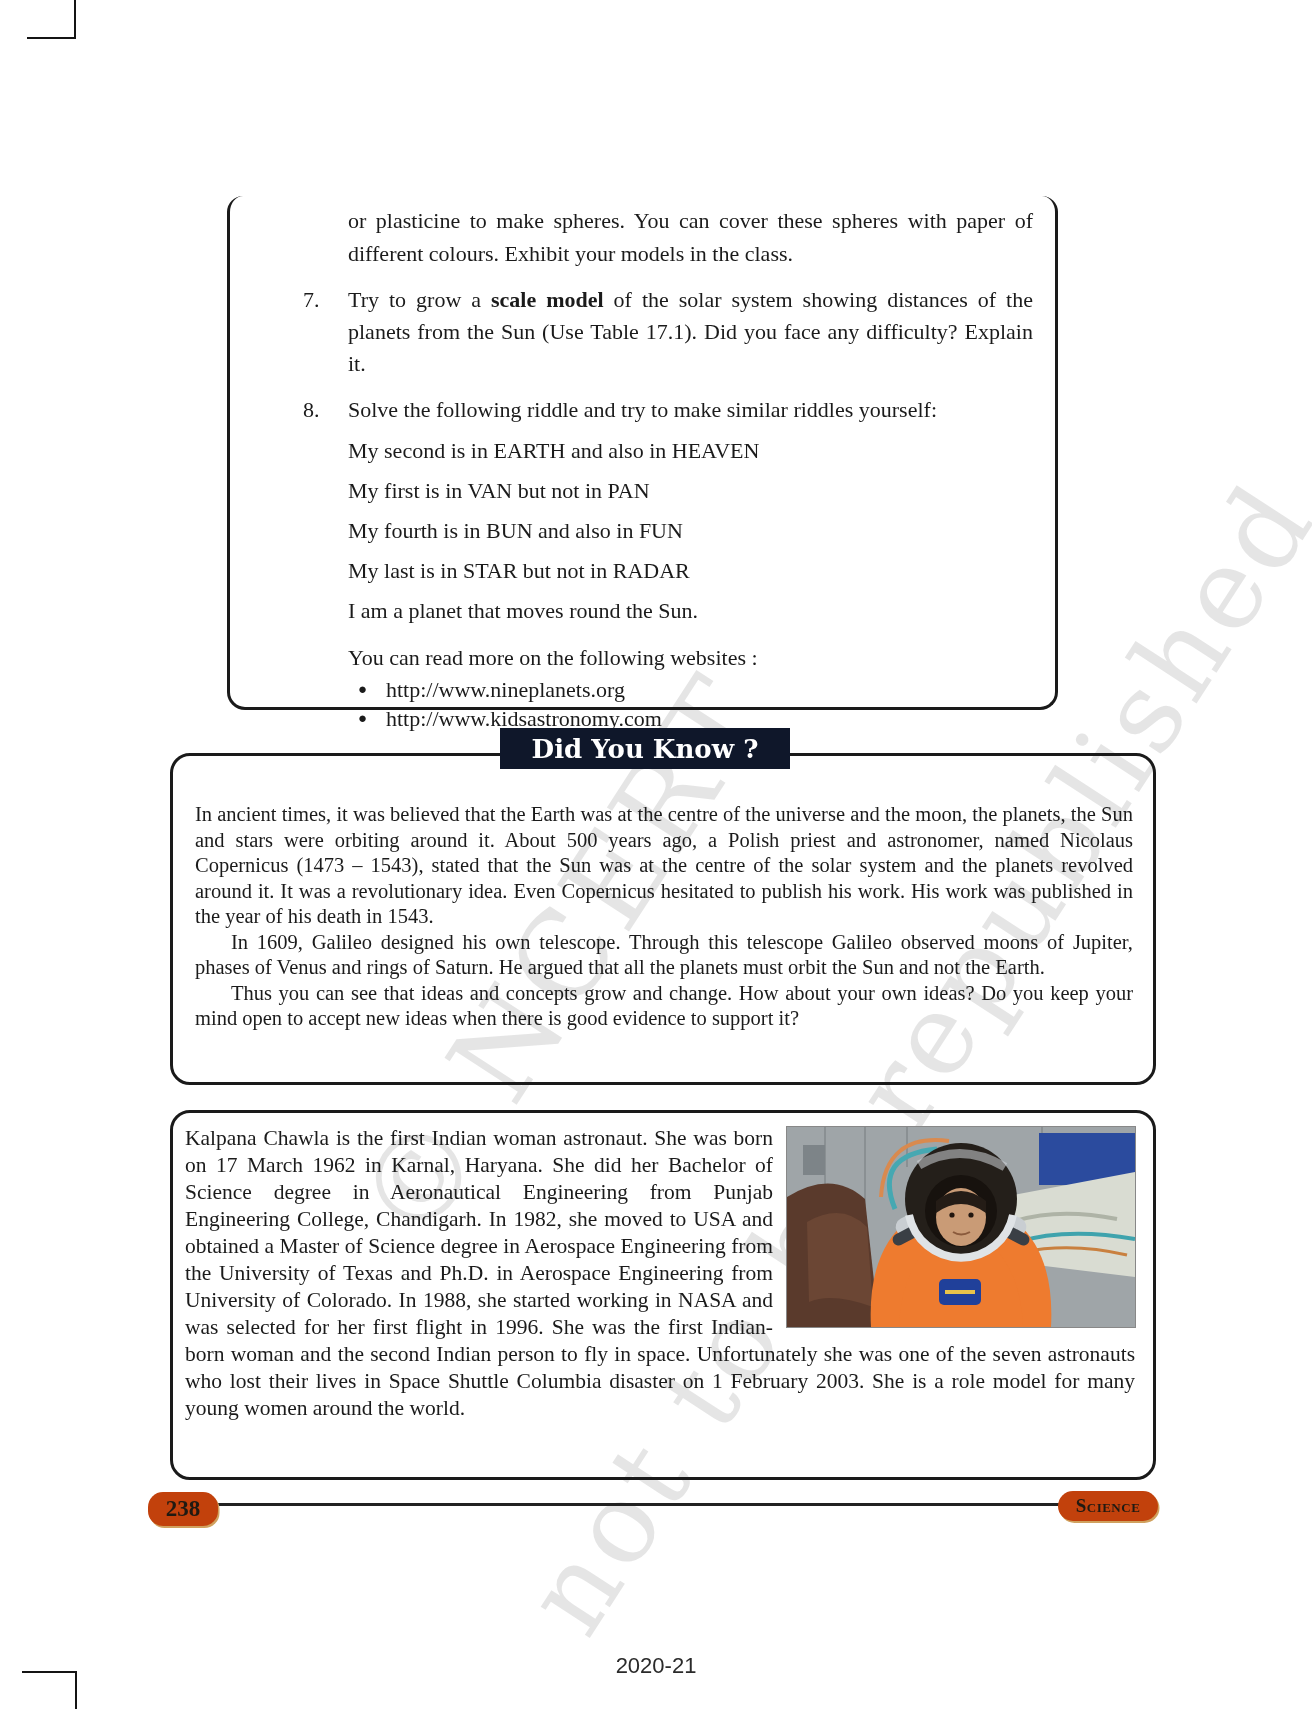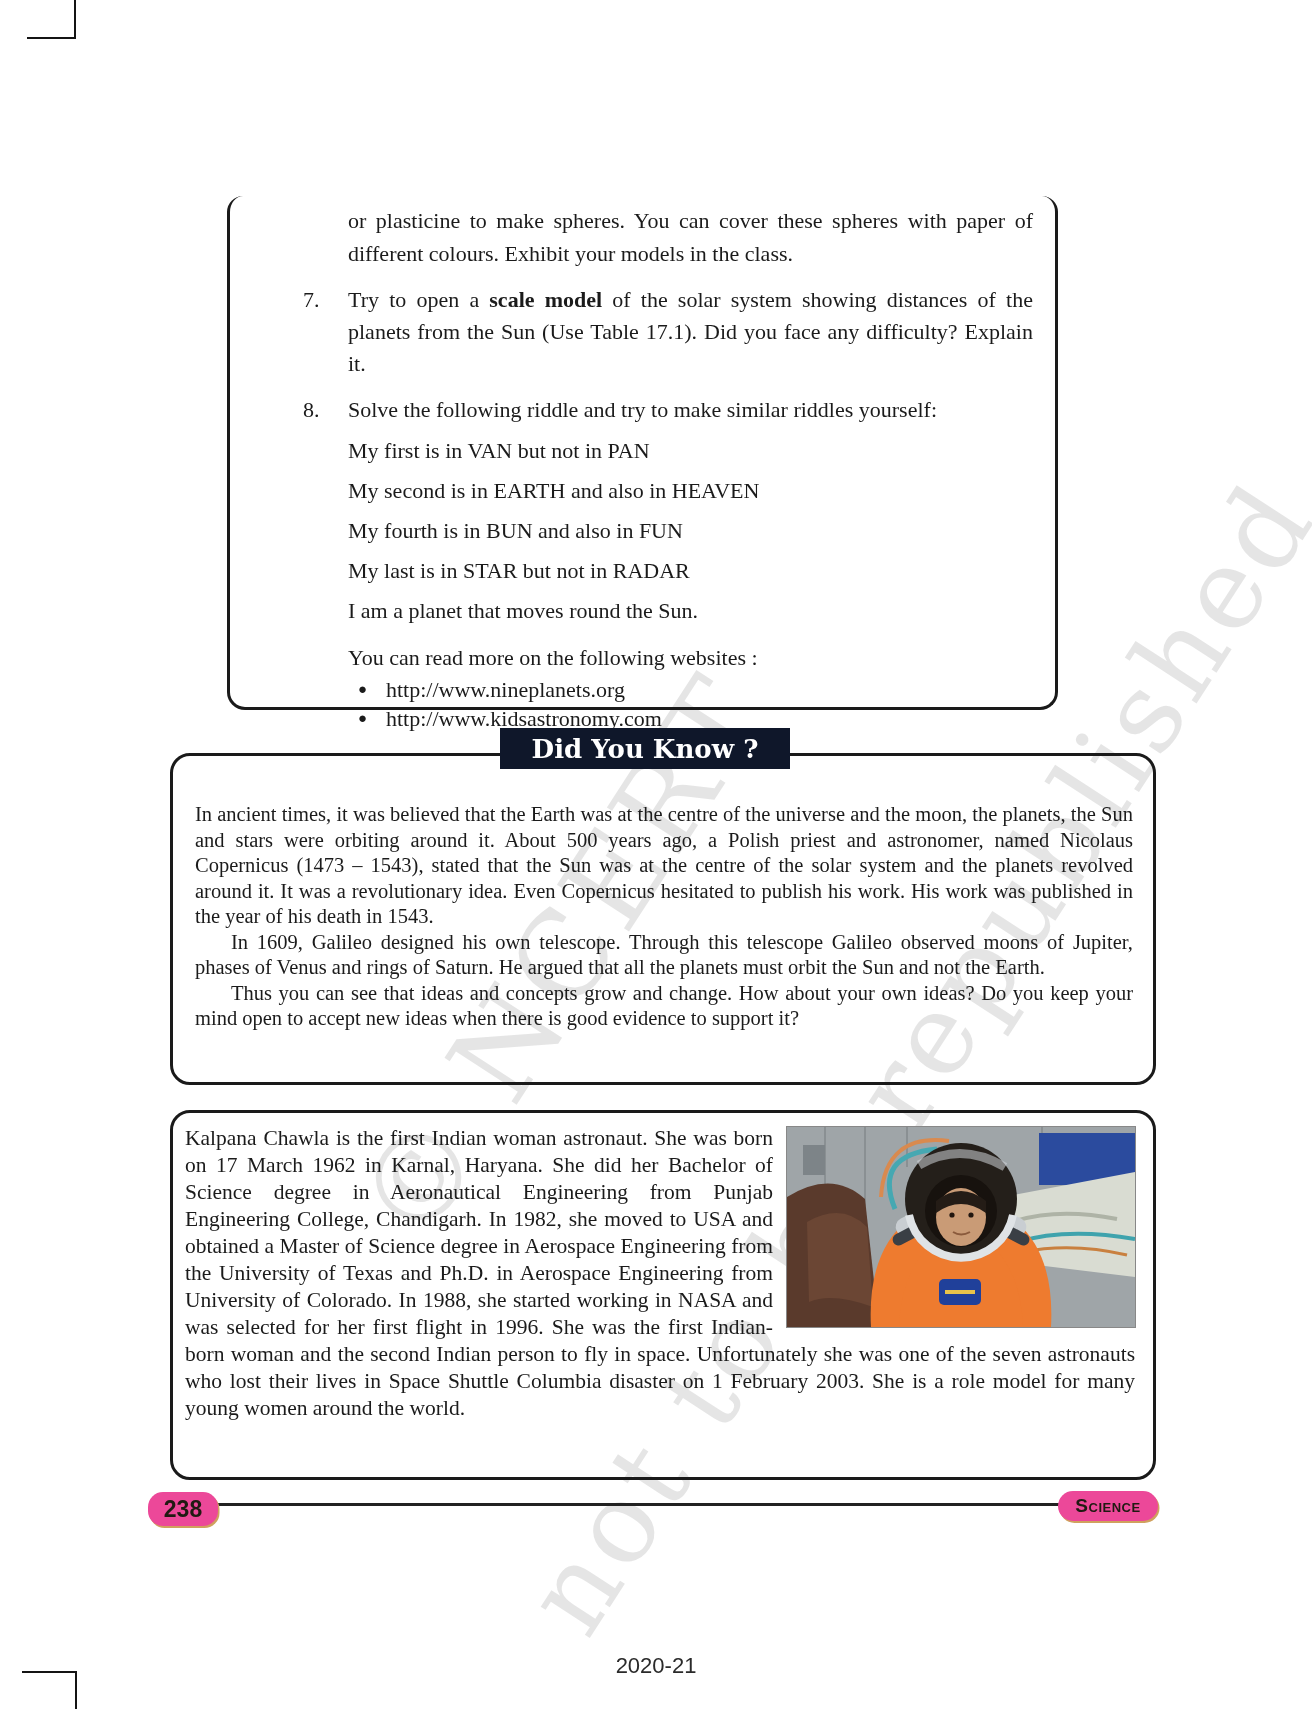--- a/index.html
+++ b/index.html
@@ -79,23 +79,23 @@
   .kc-body{font-size:21.5px;line-height:27px;text-align:justify;}
   .kc-photo{
     float:right;width:348px;height:200px;margin:2px 0 6px 14px;
     outline:1px solid #888;
   }
   .kc-photo svg{display:block;width:100%;height:100%;}
   
   .footer-line{position:absolute;left:210px;top:1503px;width:856px;height:2.5px;background:#222;z-index:1;}
   .badge{
     position:absolute;z-index:2;
-    background:#ec4899;border-radius:15px;
+    background:#c2410c;border-radius:15px;
     box-shadow:1.5px 2px 0 #d0a15e;
-    font-family:Liberation Sans, sans-serif;font-weight:bold;color:#201a12;
+    font-family:Liberation Serif, serif;font-weight:bold;color:#201a12;
     display:flex;align-items:center;justify-content:center;
   }
   .badge-page{left:148px;top:1492px;width:70px;height:34px;font-size:23px;}
   .badge-subject{left:1058px;top:1491px;width:100px;height:30px;font-size:19px;font-variant:small-caps;letter-spacing:0.5px;}
   .year{
     position:absolute;left:0;top:1653px;width:100%;text-align:center;
     font-family:"Liberation Sans", sans-serif;font-size:22px;color:#2a2a2a;z-index:1;
   }
 </style>
 </head>
@@ -109,29 +109,29 @@
   <div class="mark mark-bl-v"></div>
 
   <div class="wm wm1">© NCERT</div>
   <div class="wm wm2">not to be republished</div>
 
   <section class="box exercises">
     <p class="ex-cont">or plasticine to make spheres. You can cover these spheres with paper of different colours. Exhibit your models in the class.</p>
 
     <div class="ex-item">
       <div class="ex-num">7.</div>
-      <div class="ex-body"><span>Try to open a </span><b>scale model</b><span> of the solar system showing distances of the planets from the Sun (Use Table 17.1). Did you face any difficulty? Explain it.</span></div>
+      <div class="ex-body"><span>Try to grow a </span><b>scale model</b><span> of the solar system showing distances of the planets from the Sun (Use Table 17.1). Did you face any difficulty? Explain it.</span></div>
     </div>
 
     <div class="ex-item">
       <div class="ex-num">8.</div>
       <div class="ex-body">
         <div>Solve the following riddle and try to make similar riddles yourself:</div>
+        <div class="riddle">My second is in EARTH and also in HEAVEN</div>
         <div class="riddle">My first is in VAN but not in PAN</div>
-        <div class="riddle">My second is in EARTH and also in HEAVEN</div>
         <div class="riddle">My fourth is in BUN and also in FUN</div>
         <div class="riddle">My last is in STAR but not in RADAR</div>
         <div class="riddle">I am a planet that moves round the Sun.</div>
         <div class="web-intro">You can read more on the following websites :</div>
         <div class="web-list">
           <div class="web-row">
             <span class="web-bullet">●</span>
             <span class="web-url">http://www.nineplanets.org</span>
           </div>
           <div class="web-row">

